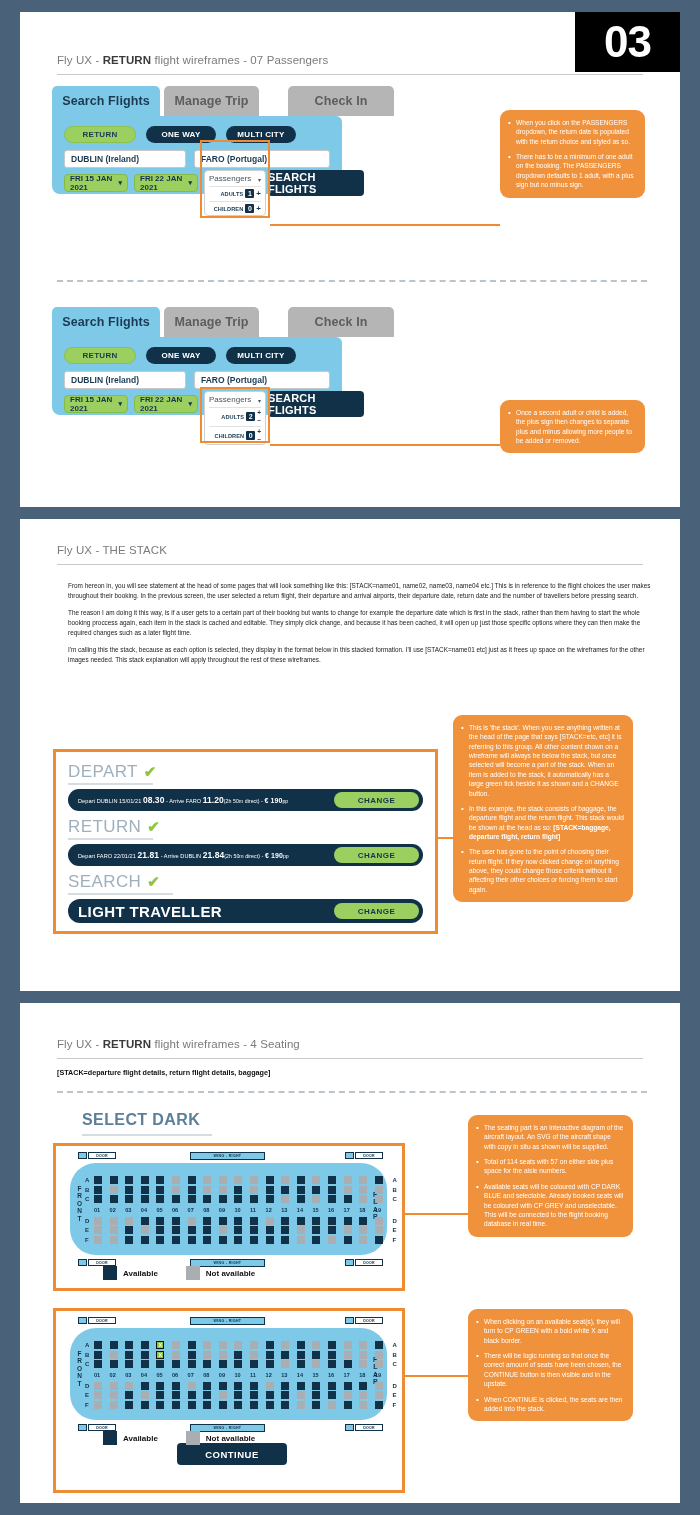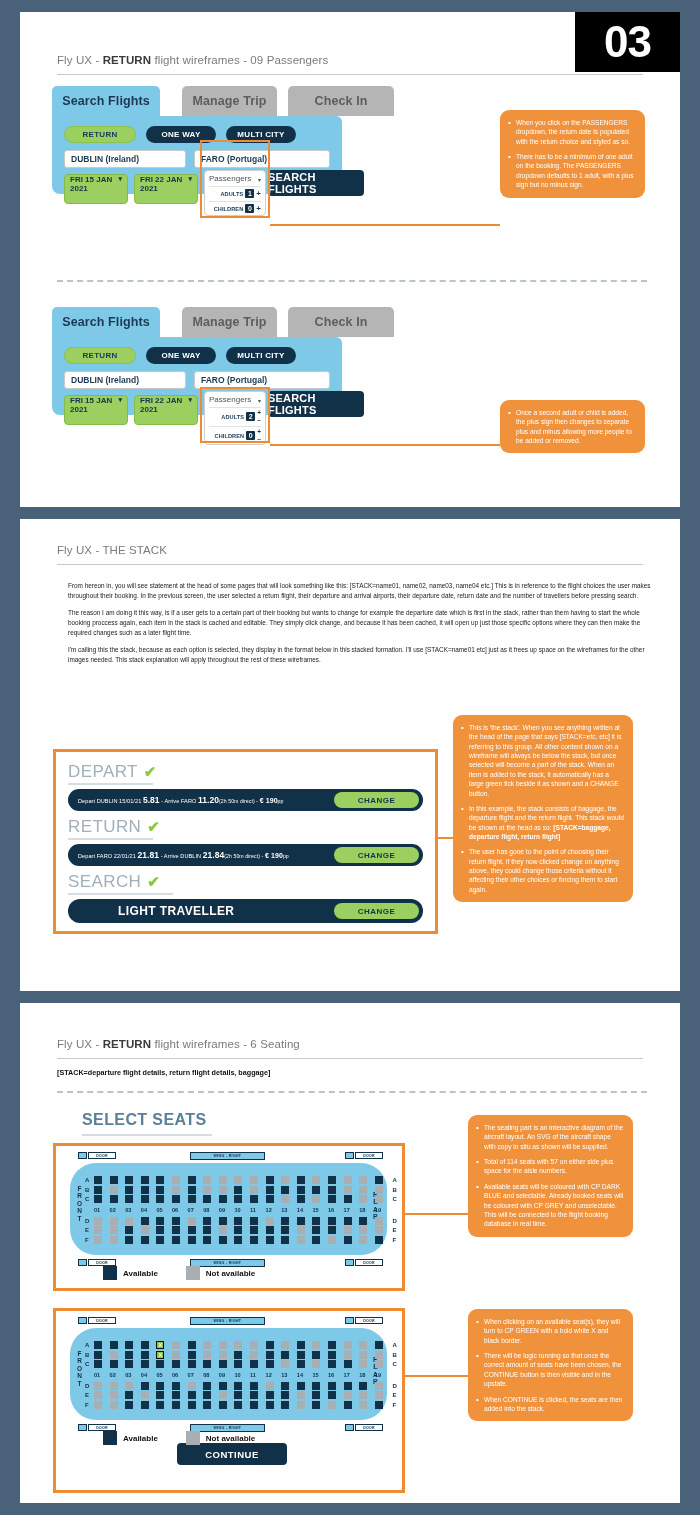--- a/index.html
+++ b/index.html
@@ -31,41 +31,41 @@
   
   .widget { position:absolute; }
   .tabs { position:relative; height:30px; }
   .tab {
     position:absolute; top:0; height:30px; border-radius:5px 5px 0 0;
     display:flex; align-items:center; justify-content:center;
     font-weight:bold; font-size:12.5px; letter-spacing:0.1px;
   }
   .tab.active { background:#7ec9e8; color:#1b3a52; left:0; width:108px; }
   .tab.inactive { background:#b5b5b5; color:#5d5d5d; }
-  .tab.t2 { left:130px; width:95px;text-align:right; }
+  .tab.t2 { left:112px; width:95px;text-align:right; }
   .tab.t3 { left:236px; width:106px; }
   .panel {
     position:relative; background:#7ec9e8; border-radius:0 6px 8px 8px;
     width:290px; height:78px; margin-top:0;
   }
   .pill {
     position:absolute; height:17px; border-radius:9px;
     display:flex; align-items:center; justify-content:center;
     font-size:8px; font-weight:bold; letter-spacing:0.3px;
   }
   .pill.green { background:#9bcf5f; color:#1b3a52; border:1px solid #8cc04c; }
   .pill.navy  { background:#113149; color:#ffffff; }
   .field {
     position:absolute; height:18px; background:#fff; border:1px solid #c9c9c9;
     border-radius:3px; display:flex; align-items:center; padding-left:6px;
     font-size:8.5px; font-weight:bold; color:#1b3a52;
   }
   .datepill {
-    position:absolute; height:30px; background:#9bcf5f; border:1px solid #86bb47;
-    border-radius:4px; display:flex; align-items:flex-start; justify-content:space-between;
+    position:absolute; height:18px; background:#9bcf5f; border:1px solid #86bb47;
+    border-radius:4px; display:flex; align-items:center; justify-content:space-between;
     padding:0 5px; font-size:8px; font-weight:bold; color:#14354e;
   }
   .searchbtn {
     position:absolute; background:#113149; color:#fff; border-radius:4px;
     display:flex; align-items:center; justify-content:center;
     font-size:11px; font-weight:bold; letter-spacing:0.2px;
   }
   .paxbox {
     position:absolute; background:#fff; border:1px solid #cfcfcf; border-radius:4px;
     width:62px; padding:3px 4px 2px 4px;
@@ -112,21 +112,21 @@
   .stack-underline { height:2px; background:#d6dde2; margin:1px 0 4px 0; }
   .stackrow {
     background:#113149; border-radius:13px; height:22px;
     display:flex; align-items:center; justify-content:space-between;
     padding:0 4px 0 10px; color:#fff;
   }
   .stackrow .det { font-size:5.6px; letter-spacing:0.05px; }
   .stackrow .det .big { font-size:8.5px; font-weight:bold; }
   .stackrow .det .mid { font-size:7px; font-weight:bold; }
   .stackrow .det .sm { font-size:5.2px; }
-  .stackrow .bag { font-size:12px; font-weight:bold; letter-spacing:0.4px;margin-left:40px; }
+  .stackrow .bag { font-size:15px; font-weight:bold; letter-spacing:0.4px; }
   .changebtn {
     background:#9bcf5f; color:#14354e; border-radius:11px; height:16px; width:85px;
     display:flex; align-items:center; justify-content:center;
     font-size:8px; font-weight:bold; letter-spacing:0.5px;
   }
 
   
   .seatpanel { position:absolute; border:3px solid #ef8b33; background:#fff; }
   .plane { position:absolute; background:#7ec9e8; border-radius:26px; }
   .doorlab {
@@ -169,21 +169,21 @@
   .stackline { position:absolute; font-size:7.2px; font-weight:bold; color:#111; }
   .dashline { position:absolute; border-top:2px dashed #b9c4cc; }
 </style>
 </head>
 <body>
 
 <div class="page" id="page1">
   <div class="num-badge">03</div>
 
   <div class="hdr" style="top:42px;">
-    <span>Fly UX - </span><b>RETURN</b><span> flight wireframes - 09 Passengers</span>
+    <span>Fly UX - </span><b>RETURN</b><span> flight wireframes - 07 Passengers</span>
   </div>
   <div class="hdr-rule" style="top:62px; width:586px;"></div>
 
   <div class="widget" style="left:32px; top:74px;">
     <div class="tabs">
       <div class="tab active">Search Flights</div>
       <div class="tab inactive t2">Manage Trip</div>
       <div class="tab inactive t3">Check In</div>
     </div>
     <div class="panel">
@@ -304,21 +304,21 @@
     <p>I'm calling this the stack, because as each option is selected, they display in the format below in this stacked formation. I'll use [STACK=name01 etc] just as it frees up space on the wireframes for the other images needed. This stack explanation will apply throughout the rest of these wireframes.</p>
   </div>
 
   <div class="stackbox" style="left:33px; top:230px; width:385px; height:185px; padding:10px 12px;">
     <div class="stack-title">
       <span>DEPART</span>
       <span class="tick">✔</span>
     </div>
     <div class="stack-underline" style="width:85px;"></div>
     <div class="stackrow">
-      <span class="det"><span>Depart DUBLIN  15/01/21 </span><span class="big">5.81</span><span> - Arrive FARO </span><span class="big">11.20</span><span class="sm">(2h 50m direct)</span><span> - </span><span class="mid">€ 190</span><span class="sm">pp</span></span>
+      <span class="det"><span>Depart DUBLIN  15/01/21 </span><span class="big">08.30</span><span> - Arrive FARO </span><span class="big">11.20</span><span class="sm">(2h 50m direct)</span><span> - </span><span class="mid">€ 190</span><span class="sm">pp</span></span>
       <span class="changebtn">CHANGE</span>
     </div>
 
     <div class="stack-title" style="margin-top:6px;">
       <span>RETURN</span>
       <span class="tick">✔</span>
     </div>
     <div class="stack-underline" style="width:85px;"></div>
     <div class="stackrow">
       <span class="det"><span>Depart FARO 22/01/21 </span><span class="big">21.81</span><span> - Arrive DUBLIN </span><span class="big">21.84</span><span class="sm">(2h 50m direct)</span><span> - </span><span class="mid">€ 190</span><span class="sm">pp</span></span>
@@ -343,27 +343,27 @@
       <li>
         <span>In this example, the stack consists of baggage, the departure flight and the return flight. This stack would be shown at the head as so: </span>
       <b>[STACK=baggage, departure flight, return flight]</b></li>
       <li>The user has gone to the point of choosing their return flight. If they now clicked change on anything above, they could change those criteria without it affecting their other choices or forcing them to start again.</li>
     </ul>
   </div>
 </div>
 
 <div class="page" id="page3">
   <div class="hdr" style="top:35px;">
-    <span>Fly UX - </span><b>RETURN</b><span> flight wireframes - 6 Seating</span>
+    <span>Fly UX - </span><b>RETURN</b><span> flight wireframes - 4 Seating</span>
   </div>
   <div class="hdr-rule" style="top:55px; width:586px;"></div>
   <div class="stackline" style="left:37px; top:65px;">[STACK=departure flight details, return flight details, baggage]</div>
   <div class="dashline" style="left:37px; top:88px; width:590px;"></div>
 
-  <div class="selseats-title" style="left:62px; top:108px;">SELECT SEATS</div>
+  <div class="selseats-title" style="left:62px; top:108px;">SELECT DARK</div>
   <div class="selseats-rule" style="left:62px; top:131px; width:130px;"></div>
 
   <div class="seatpanel" id="seatpanel1" style="left:33px; top:140px; width:352px; height:148px;">
     <div class="plane" id="plane1" style="left:14px; top:17px; width:317px; height:92px;">
         <div class="doorsq" style="left: 8px; top: -11px;"></div>
         <div class="doorlab" style="left: 18px; top: -11px; width: 28px;">DOOR</div>
         <div class="doorsq" style="left: 275px; top: -11px;"></div>
         <div class="doorlab" style="left: 285px; top: -11px; width: 28px;">DOOR</div>
         <div class="doorsq" style="left: 8px; top: 96px;"></div>
         <div class="doorlab" style="left: 18px; top: 96px; width: 28px;">DOOR</div>

